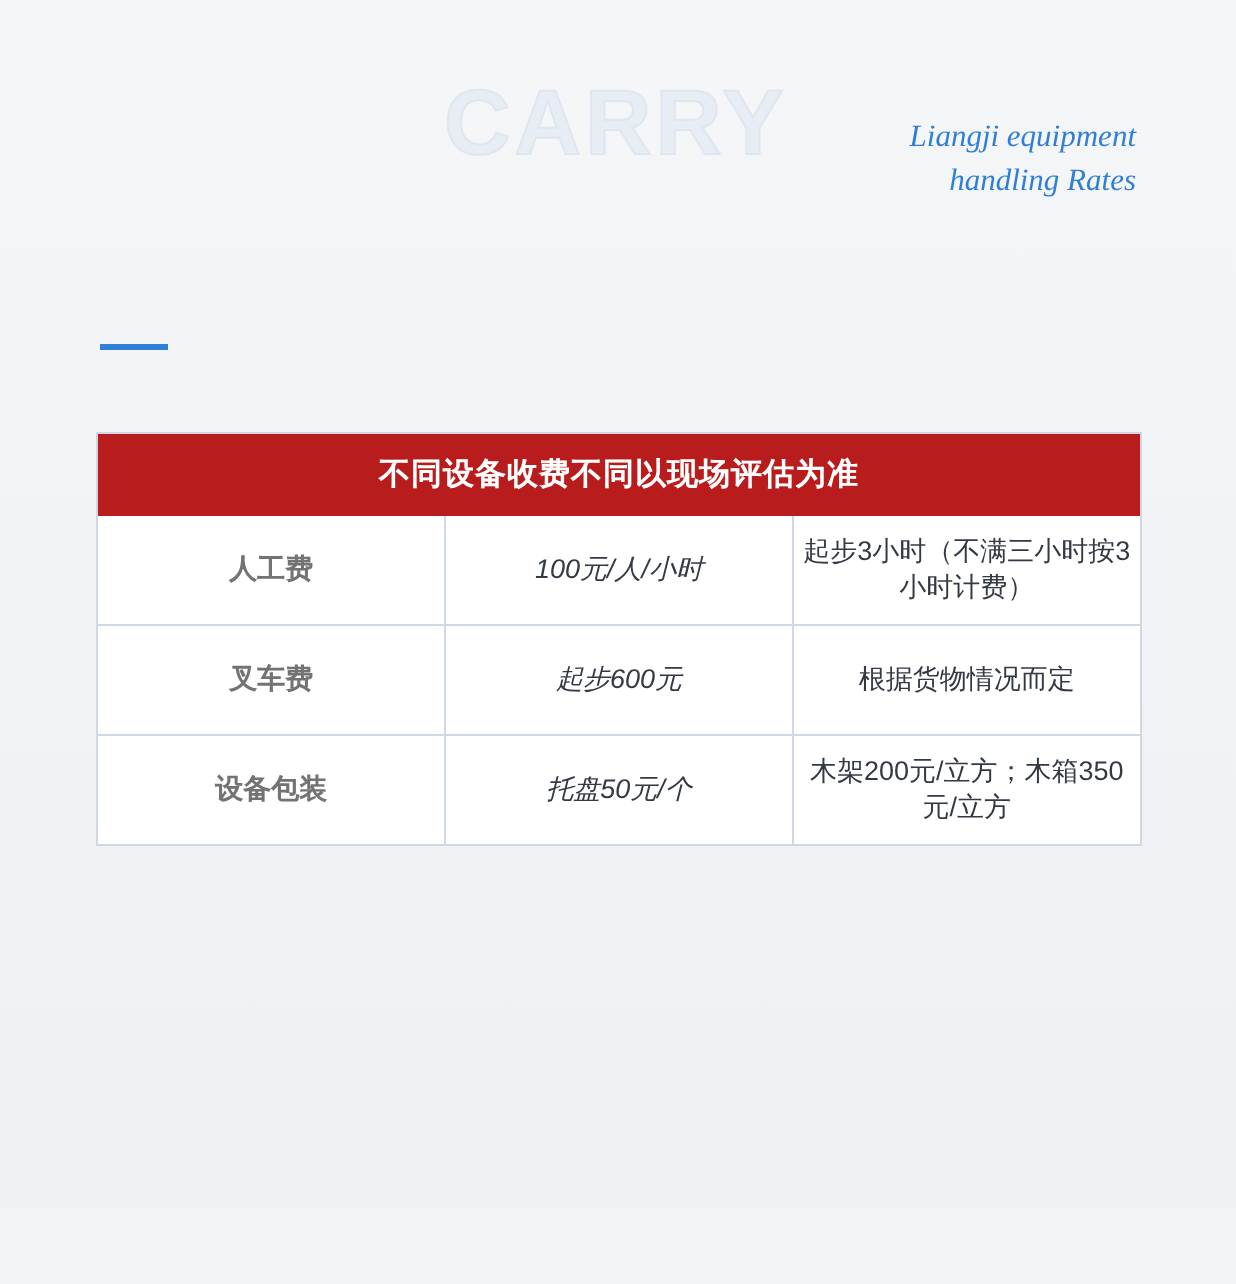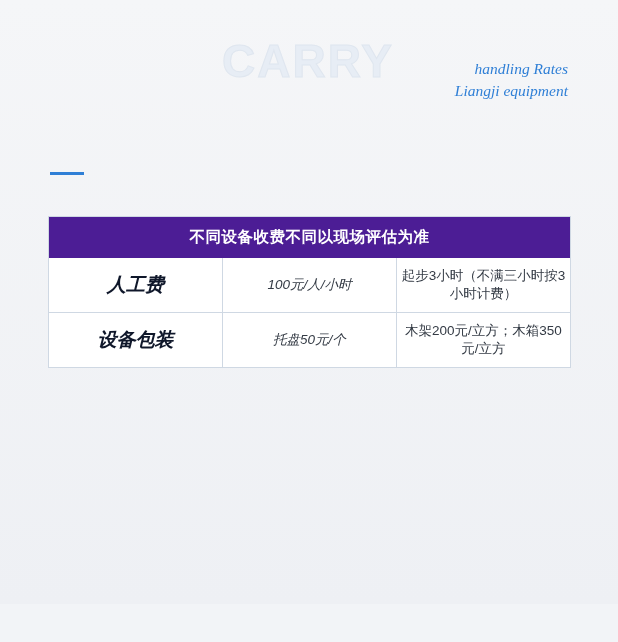--- a/index.html
+++ b/index.html
@@ -80,42 +80,41 @@
     border: 1px solid #cfd8e3;
     background: #ffffff;
     box-sizing: border-box;
   }
   table {
     border-collapse: collapse;
     width: 100%;
     table-layout: fixed;
   }
   thead th {
-    background: #4c1d95;
+    background: #b91c1c;
     color: #ffffff;
     font-size: 15.5px;
     font-weight: bold;
     height: 39px;
     letter-spacing: 0.5px;
   }
   tbody td {
     border: 1px solid #cfd8e3;
     height: 52px;
     font-size: 13.5px;
     color: #333a44;
     text-align: center;
     vertical-align: middle;
     background: #ffffff;
   }
   tbody td.label {
-    color: #0f172a;
+    color: #737373;
     font-weight: bold;
-    font-size: 19px;
+    font-size: 14px;
     width: 104px;
-    font-style: italic;
   }
   tbody td.mid {
     width: 145px;
     font-style: italic;
   }
   tbody tr:first-child td {
     border-top: none;
   }
   tbody td:first-child {
     border-left: none;
@@ -128,40 +127,45 @@
   }
 </style>
 </head>
 <body>
 
 <div class="page">
 
   <div class="header">
     <div class="watermark">CARRY</div>
     <div class="title-en">
+      <div>Liangji equipment</div>
       <div>handling Rates</div>
-      <div>Liangji equipment</div>
     </div>
     <div class="rule"></div>
   </div>
 
   <div class="table-wrap">
     <table>
       <thead>
         <tr>
           <th colspan="3">不同设备收费不同以现场评估为准</th>
         </tr>
       </thead>
       <tbody>
         <tr>
           <td class="label">人工费</td>
           <td class="mid">100元/人/小时</td>
           <td>起步3小时（不满三小时按3小时计费）</td>
         </tr>
         <tr>
+          <td class="label">叉车费</td>
+          <td class="mid">起步600元</td>
+          <td>根据货物情况而定</td>
+        </tr>
+        <tr>
           <td class="label">设备包装</td>
           <td class="mid">托盘50元/个</td>
           <td>木架200元/立方；木箱350元/立方</td>
         </tr>
       </tbody>
     </table>
   </div>
 
 </div>
 

